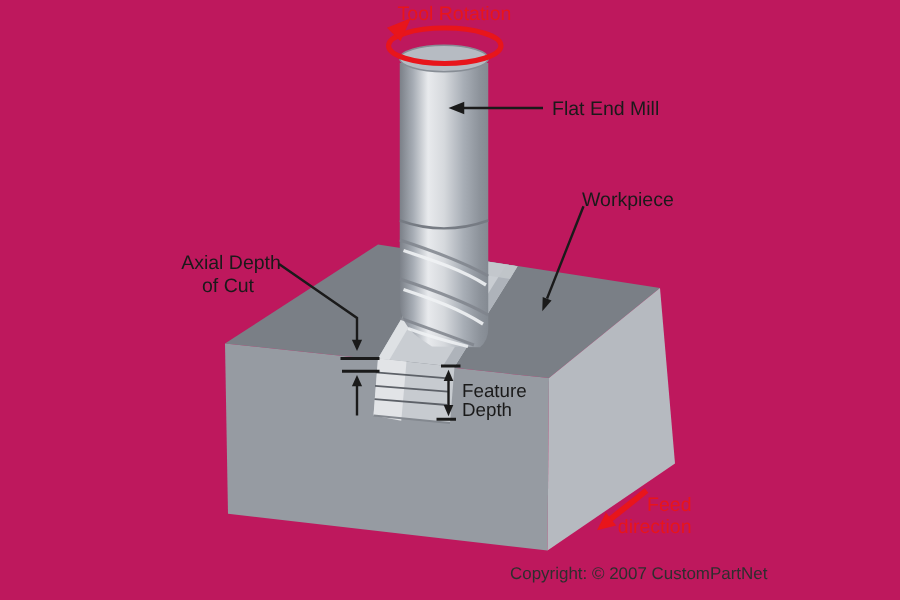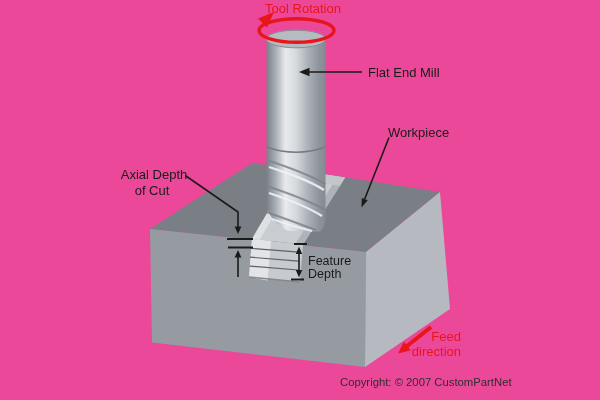--- a/index.html
+++ b/index.html
@@ -1,16 +1,16 @@
 <!DOCTYPE html>
 <html><head>
 <meta charset="utf-8">
 <style>
   html,body{margin:0;padding:0;background:#fff;}
-  #stage{position:relative;width:600px;height:400px;background:#ec4899;overflow:hidden;
+  #stage{position:relative;width:600px;height:400px;background:#be185d;overflow:hidden;
          font-family:"Liberation Sans",sans-serif;}
   svg{display:block;}
   text{font-family:"Liberation Sans",sans-serif;}
   .lbl{fill:#1a1a1a;font-size:13px;}
   .lbl-sm{fill:#1a1a1a;font-size:12.5px;}
   .red-lbl{fill:#e8151b;font-size:13px;}
   .copyright{fill:#2e2e2e;font-size:11.3px;}
 </style>
 </head>
 <body>

